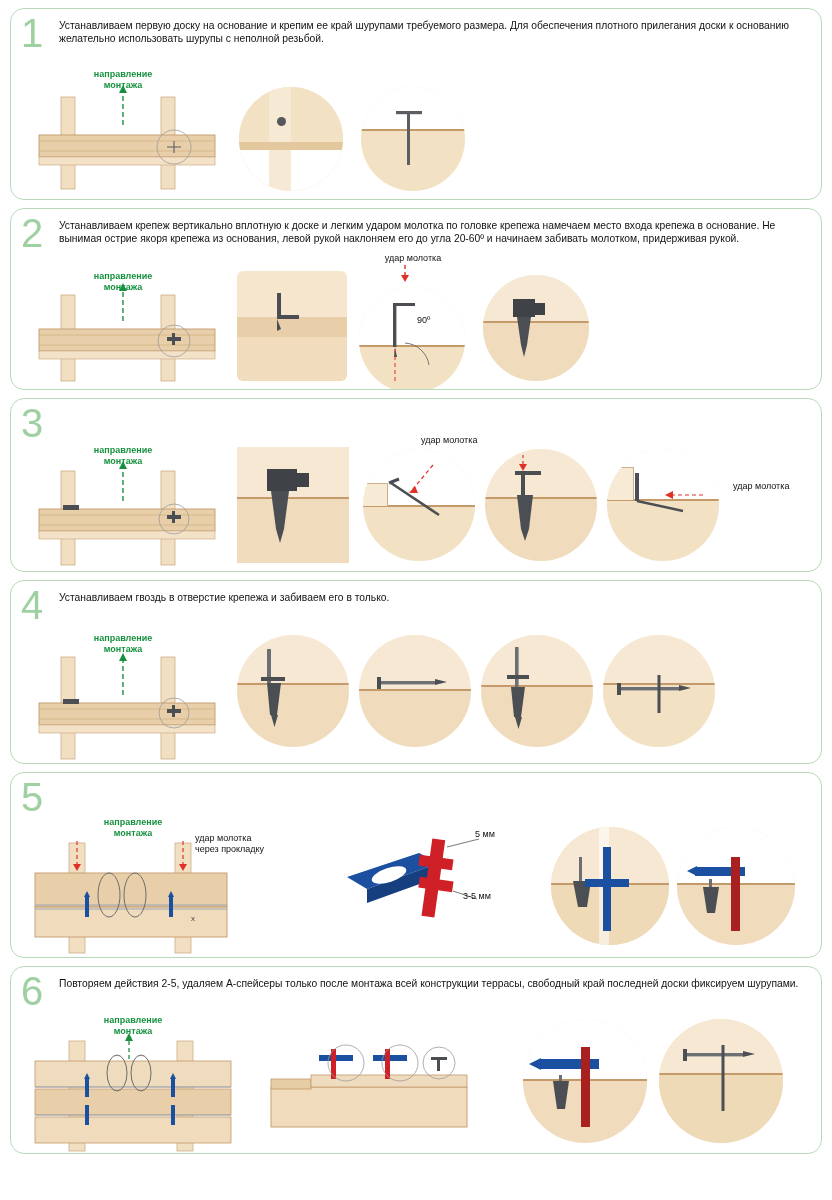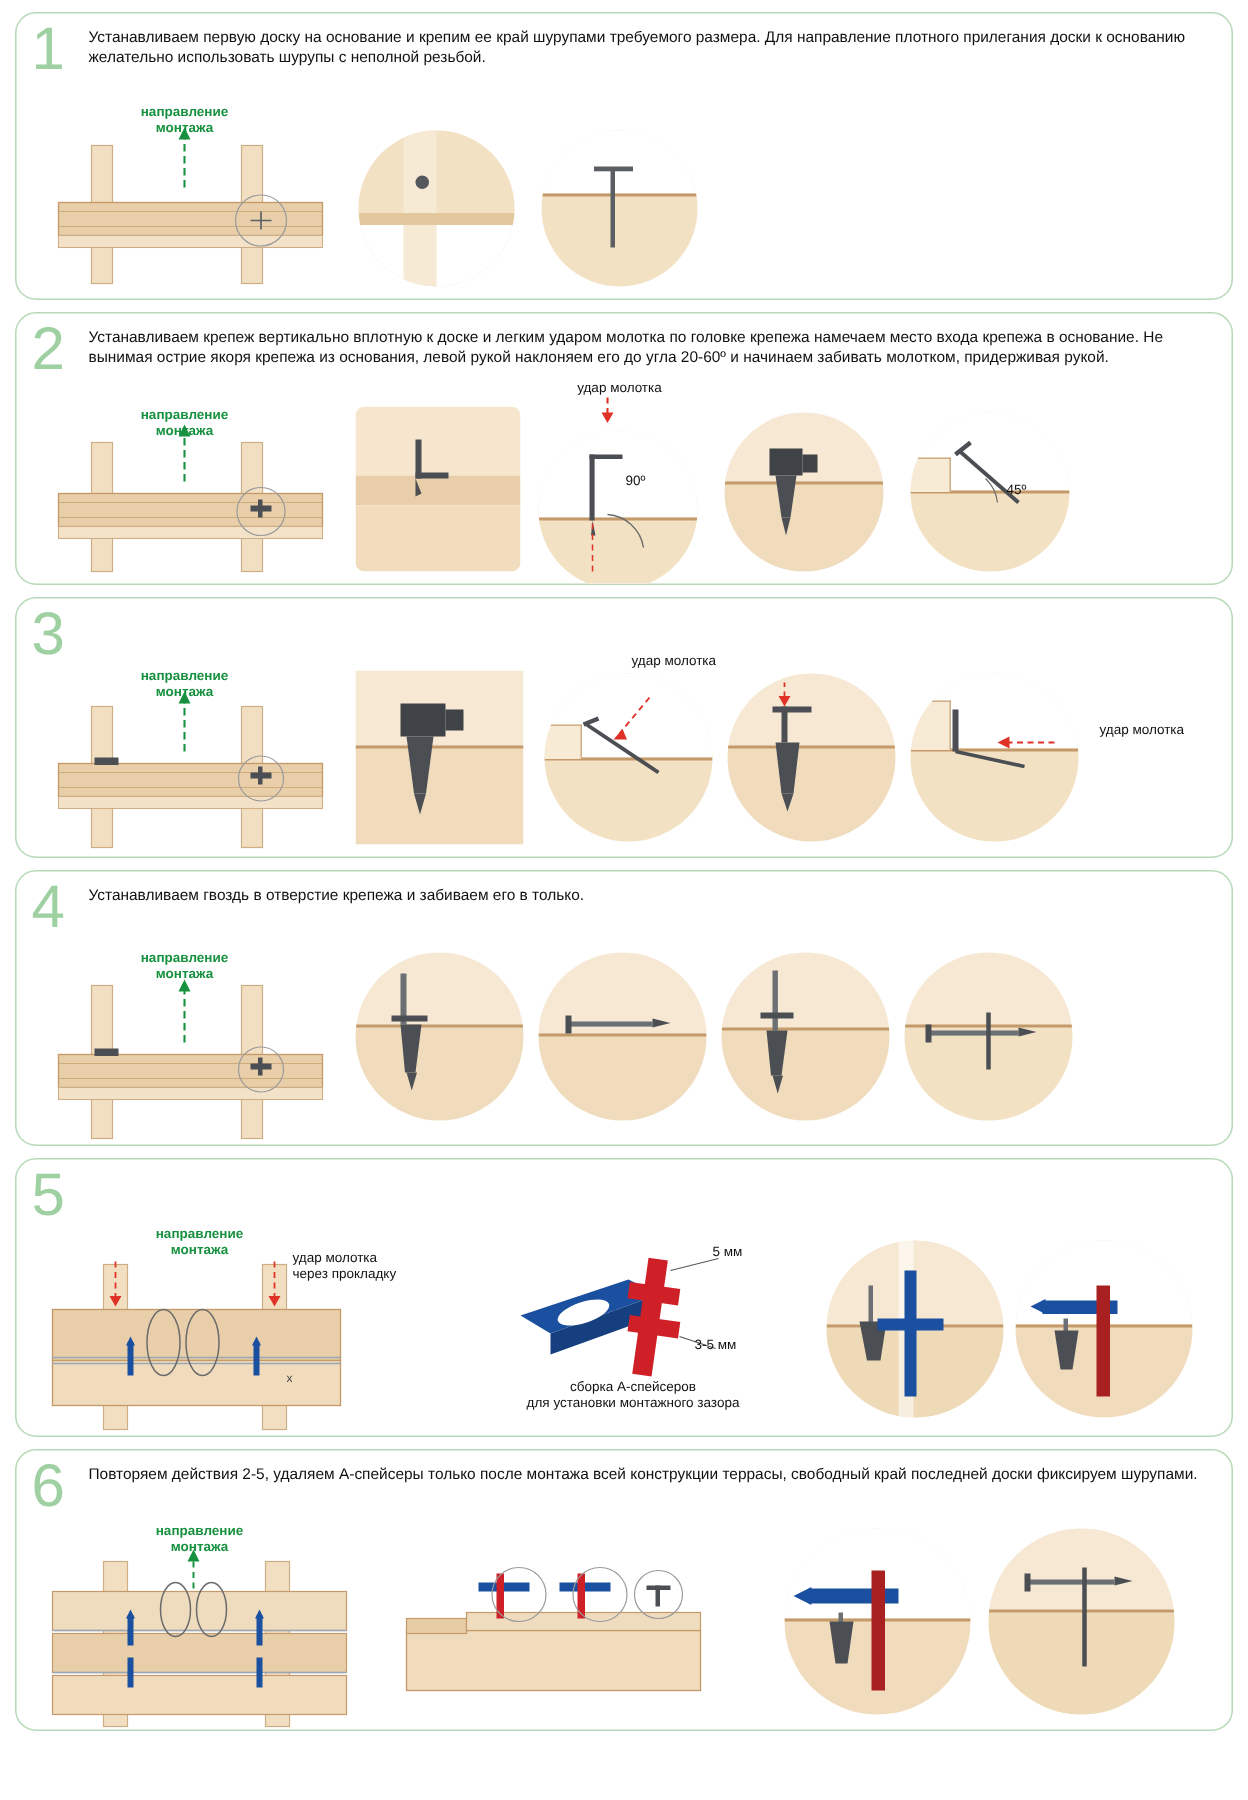--- a/index.html
+++ b/index.html
@@ -70,21 +70,21 @@
   .note-c{text-align:center;}
   svg{display:block;overflow:visible;}
 </style>
 </head>
 <body>
 
 <div class="page">
 
   <div class="step" style="height:192px;">
     <div class="step-num">1</div>
-    <div class="step-text">Устанавливаем первую доску на основание и крепим ее край шурупами требуемого размера. Для направление плотного прилегания доски к основанию желательно использовать шурупы с неполной резьбой.</div>
+    <div class="step-text">Устанавливаем первую доску на основание и крепим ее край шурупами требуемого размера. Для обеспечения плотного прилегания доски к основанию желательно использовать шурупы с неполной резьбой.</div>
 
     <div class="panels">
 
       <div class="panel" style="left:20px;top:60px;width:190px;height:120px;">
         <div class="dir-label" style="left:42px;top:0px;width:100px;">
           <span>направление</span><br>
           <span>монтажа</span>
         </div>
         <svg width="190" height="120" viewBox="0 0 190 120">
           <rect x="30" y="28" width="14" height="92" fill="#f2dfc2" stroke="#cdae86" stroke-width="0.8"></rect>
@@ -186,32 +186,20 @@
         <div style="position:absolute;left:0;top:46px;width:106px;height:60px;background:#f0dcbd;"></div>
         <div style="position:absolute;left:0;top:46px;width:106px;height:2px;background:#c49a6a;"></div>
         <svg width="106" height="106" viewBox="0 0 106 106" style="position:absolute;left:0;top:0;">
           <path d="M30 24 h22 v18 h-22 z" fill="#3f4347"></path>
           <path d="M52 28 h10 v12 h-10 z" fill="#3f4347"></path>
           <path d="M34 42 l14 0 l-4 28 l-6 0 z" fill="#4b4f54"></path>
           <path d="M38 70 l6 0 l-3 12 z" fill="#4b4f54"></path>
         </svg>
       </div>
 
-      <div class="circle" style="left:596px;top:66px;width:106px;height:106px;">
-        <div style="position:absolute;left:0;top:0;width:106px;height:106px;background:#ffffff;"></div>
-        <div style="position:absolute;left:0;top:52px;width:106px;height:54px;background:#f3e1c4;"></div>
-        <div style="position:absolute;left:0;top:52px;width:106px;height:2px;background:#c49a6a;"></div>
-        <div style="position:absolute;left:0;top:30px;width:26px;height:22px;background:#f7ebd6;border-right:1px solid #cdae86;border-top:1px solid #cdae86;"></div>
-        <svg width="106" height="106" viewBox="0 0 106 106" style="position:absolute;left:0;top:0;">
-          <line x1="30" y1="28" x2="40" y2="20" stroke="#4b4f54" stroke-width="3"></line>
-          <line x1="33" y1="26" x2="72" y2="60" stroke="#4b4f54" stroke-width="2.6"></line>
-          <path d="M58 60 A 26 26 0 0 0 50 44" fill="none" stroke="#6a6a6a" stroke-width="0.8"></path>
-        </svg>
-        <div class="note" style="left:64px;top:46px;">45º</div>
-      </div>
 
     </div>
   </div>
 
   <div class="step" style="height:174px;">
     <div class="step-num">3</div>
 
     <div class="panels">
 
       <div class="panel" style="left:20px;top:46px;width:190px;height:120px;">
@@ -415,23 +403,20 @@
           <path d="M40 72 L112 46 L112 60 L40 86 Z" fill="#163f80"></path>
           <ellipse cx="62" cy="58" rx="18" ry="7" fill="#ffffff" transform="rotate(-18 62 58)"></ellipse>
           <rect x="100" y="22" width="13" height="78" fill="#cf2027" transform="rotate(8 106 60)"></rect>
           <rect x="92" y="40" width="34" height="11" fill="#cf2027" transform="rotate(8 109 45)"></rect>
           <rect x="92" y="62" width="34" height="11" fill="#cf2027" transform="rotate(8 109 67)"></rect>
           <line x1="120" y1="30" x2="152" y2="22" stroke="#555" stroke-width="0.8"></line>
           <line x1="126" y1="74" x2="150" y2="82" stroke="#555" stroke-width="0.8"></line>
         </svg>
         <div class="note" style="left:148px;top:12px;">5 мм</div>
         <div class="note" style="left:136px;top:74px;">3-5 мм</div>
-        <div class="note note-c" style="left:0px;top:102px;width:190px;">
-          сборка А-спейсеров<br>для установки монтажного зазора
-        </div>
       </div>
 
       <div class="circle" style="left:540px;top:54px;width:118px;height:118px;">
         <div style="position:absolute;left:0;top:0;width:118px;height:118px;background:#f6e8d2;"></div>
         <div style="position:absolute;left:0;top:58px;width:118px;height:60px;background:#efdab8;"></div>
         <div style="position:absolute;left:0;top:56px;width:118px;height:2px;background:#c49a6a;"></div>
         <div style="position:absolute;left:48px;top:0;width:10px;height:118px;background:#ffffff;opacity:.55;"></div>
         <svg width="118" height="118" viewBox="0 0 118 118" style="position:absolute;left:0;top:0;">
           <rect x="28" y="30" width="3" height="30" fill="#6c7075"></rect>
           <path d="M22 54 l18 0 l-4 26 l-9 0 z" fill="#4b4f54"></path>

